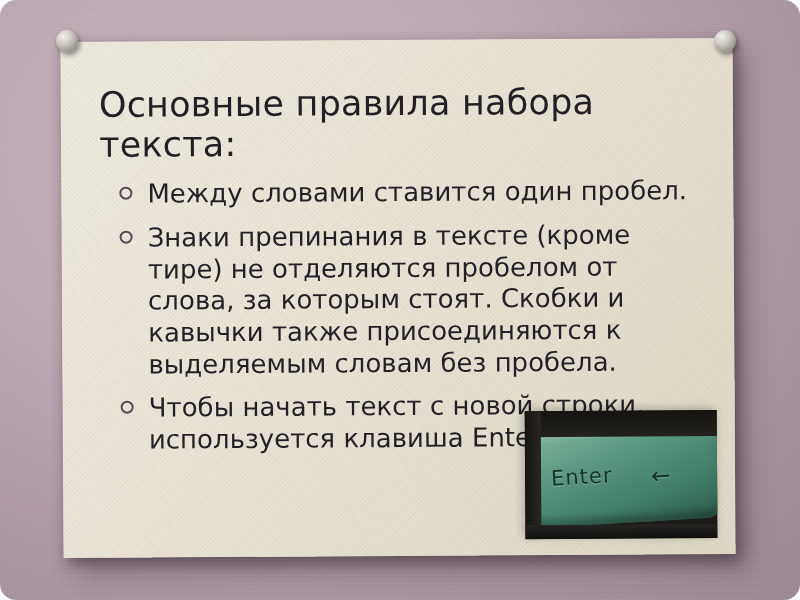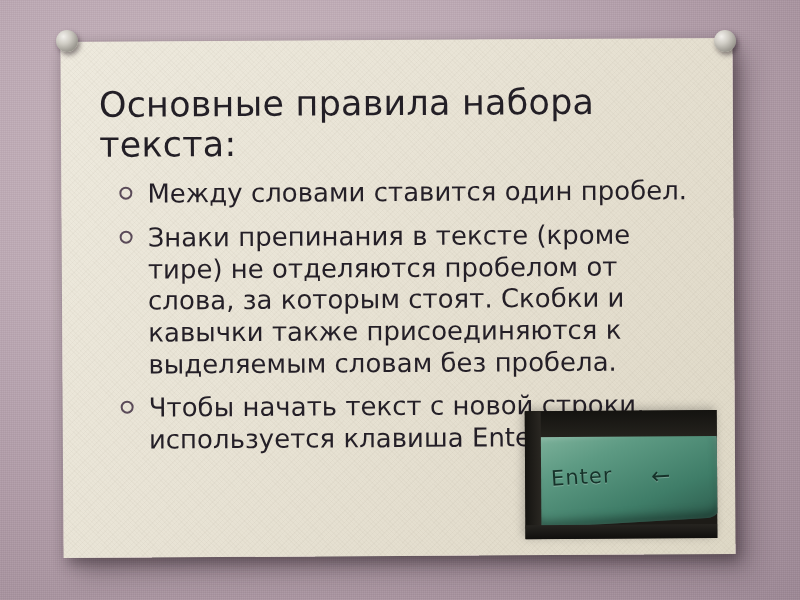--- a/index.html
+++ b/index.html
@@ -13,20 +13,21 @@
     font-family: "DejaVu Sans", sans-serif;
   }
 
   .slide {
     position: relative;
     width: 800px;
     height: 600px;
     background:
       radial-gradient(ellipse at 30% 25%, #c8b4bd 0%, #bda9b4 35%, #a8939f 75%, #9c8794 100%);
     overflow: hidden;
+    border-radius: 16px;
   }
 
   
   .slide::after {
     content: "";
     position: absolute;
     inset: 0;
     background-image:
       repeating-linear-gradient(0deg, rgba(255,255,255,0.035) 0px, rgba(255,255,255,0.035) 1px, rgba(0,0,0,0.02) 1px, rgba(0,0,0,0.02) 2px),
       repeating-linear-gradient(90deg, rgba(255,255,255,0.03) 0px, rgba(255,255,255,0.03) 1px, rgba(0,0,0,0.02) 1px, rgba(0,0,0,0.02) 2px);

